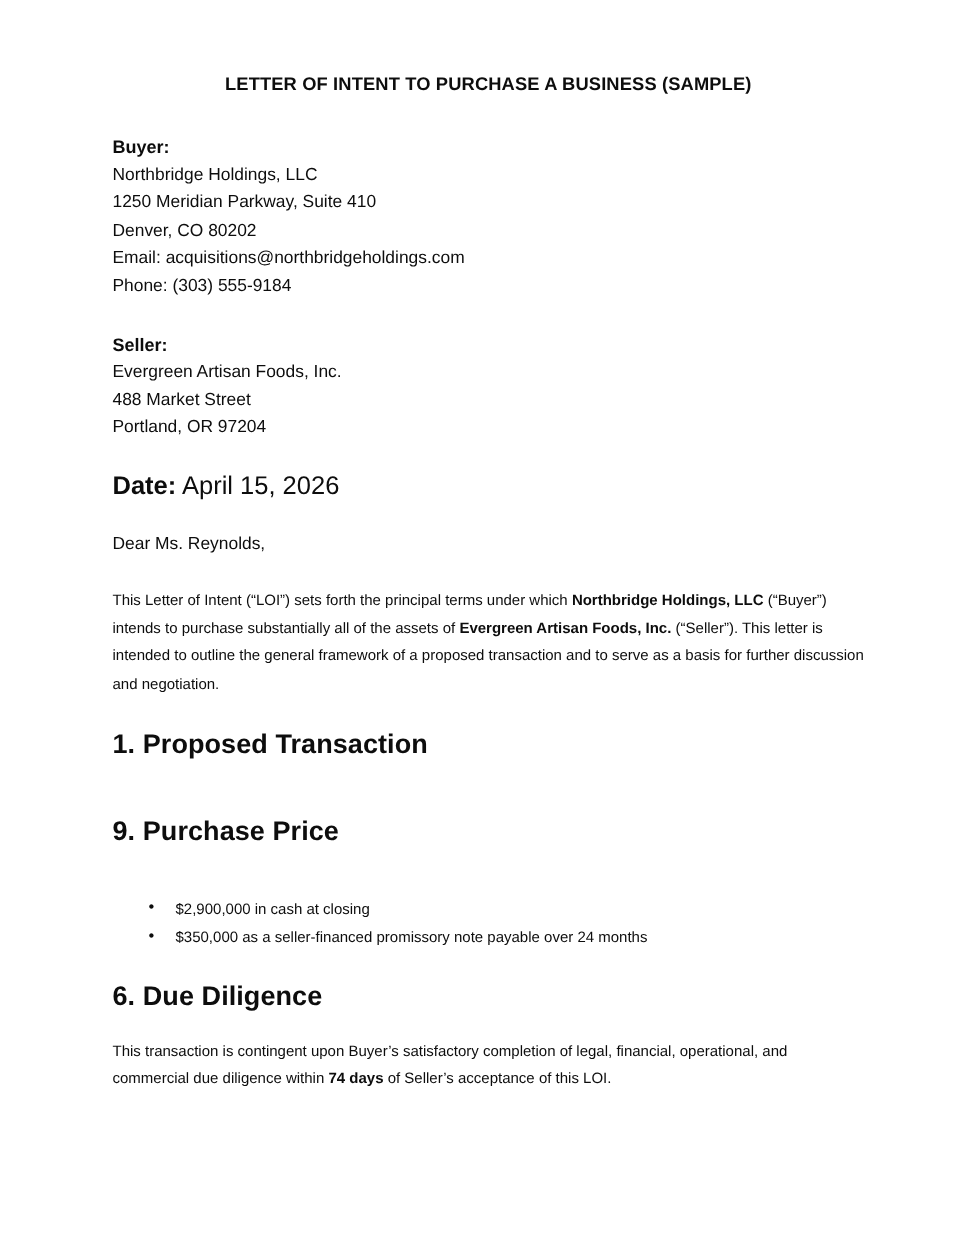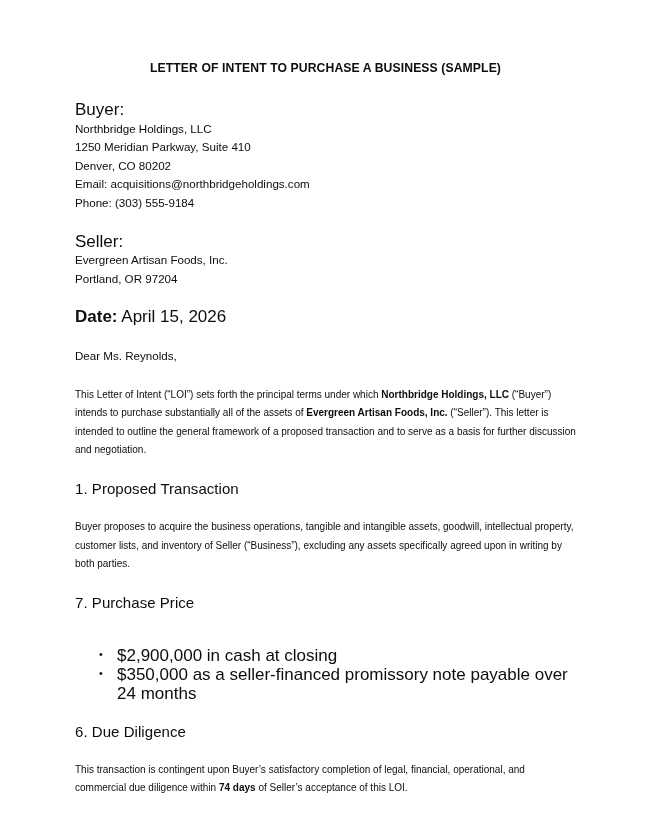--- a/index.html
+++ b/index.html
@@ -13,41 +13,41 @@
     font-family: "Liberation Sans", sans-serif;
     color: #0d0d0d;
     -webkit-font-smoothing: antialiased;
   }
   .page {
     position: relative;
     width: 652px;
     height: 839px;
     background: #ffffff;
     box-sizing: border-box;
-    padding: 12px 76px 0 75px;
+    padding: 0 76px 0 75px;
     overflow: hidden;
   }
   .doc-title {
     text-align: center;
     font-size: 12.2px;
     font-weight: bold;
     letter-spacing: 0.1px;
     margin: 0;
     padding-top: 49px;
   }
   .block {
     margin: 0;
   }
   .spacer-lg { height: 26px; }
   .spacer-md { height: 20px; }
   .spacer-sm { height: 14px; }
 
   .party-label {
-    font-size: 17px;
-    font-weight: normal;
+    font-size: 12px;
+    font-weight: bold;
     line-height: 18.6px;
   }
   .line {
     font-size: 11.6px;
     line-height: 18.6px;
     white-space: nowrap;
   }
   .date-line {
     font-size: 17px;
     line-height: 18.6px;
@@ -61,33 +61,33 @@
   }
   p.para {
     font-size: 10px;
     line-height: 18.6px;
     margin: 0;
     text-align: left;
   }
   p.para b { font-weight: bold; }
 
   h2.section {
-    font-size: 15px;
-    font-weight: normal;
+    font-size: 18px;
+    font-weight: bold;
     margin: 0;
     line-height: 18px;
     letter-spacing: 0.05px;
   }
   ul.bullets {
     margin: 0;
     padding: 0;
     list-style: none;
   }
   ul.bullets li {
-    font-size: 17px;
+    font-size: 10px;
     line-height: 19px;
     position: relative;
     padding-left: 42px;
   }
   ul.bullets li::before {
     content: "\2022";
     position: absolute;
     left: 24px;
     top: -0.5px;
     font-size: 11px;
@@ -109,20 +109,21 @@
     <div class="line">Denver, CO 80202</div>
     <div class="line">Email: acquisitions@northbridgeholdings.com</div>
     <div class="line">Phone: (303) 555-9184</div>
   </div>
 
   <div class="spacer-md"></div>
 
   <div class="block">
     <div class="party-label">Seller:</div>
     <div class="line">Evergreen Artisan Foods, Inc.</div>
+    <div class="line">488 Market Street</div>
     <div class="line">Portland, OR 97204</div>
   </div>
 
   <div class="spacer-md"></div>
 
   <div class="date-line">
     <span class="lbl">Date:</span><span> </span><span>April 15, 2026</span>
   </div>
 
   <div class="spacer-md"></div>
@@ -132,25 +133,24 @@
   <div class="spacer-md"></div>
 
   <p class="para"><span>This Letter of Intent (“LOI”) sets forth the principal terms under which </span><b>Northbridge Holdings, LLC</b><span> (“Buyer”) intends to purchase substantially all of the assets of </span><b>Evergreen Artisan Foods, Inc.</b><span> (“Seller”). This letter is intended to outline the general framework of a proposed transaction and to serve as a basis for further discussion and negotiation.</span></p>
 
   <div class="spacer-md"></div>
 
   <h2 class="section">1. Proposed Transaction</h2>
 
   <div class="spacer-md"></div>
 
-  <p class="para">Buyer proposes to acquire the business operations, tangible and intangible assets, goodwill, intellectual property, customer lists, and inventory of Seller (“Business”), excluding any assets specifically agreed upon in writing by both parties.</p>
 
   <div class="spacer-md"></div>
 
-  <h2 class="section">7. Purchase Price</h2>
+  <h2 class="section">9. Purchase Price</h2>
 
   <div class="spacer-md"></div>
 
 
   <div class="spacer-sm"></div>
 
   <ul class="bullets">
     <li>$2,900,000 in cash at closing</li>
     <li>$350,000 as a seller-financed promissory note payable over 24 months</li>
   </ul>

